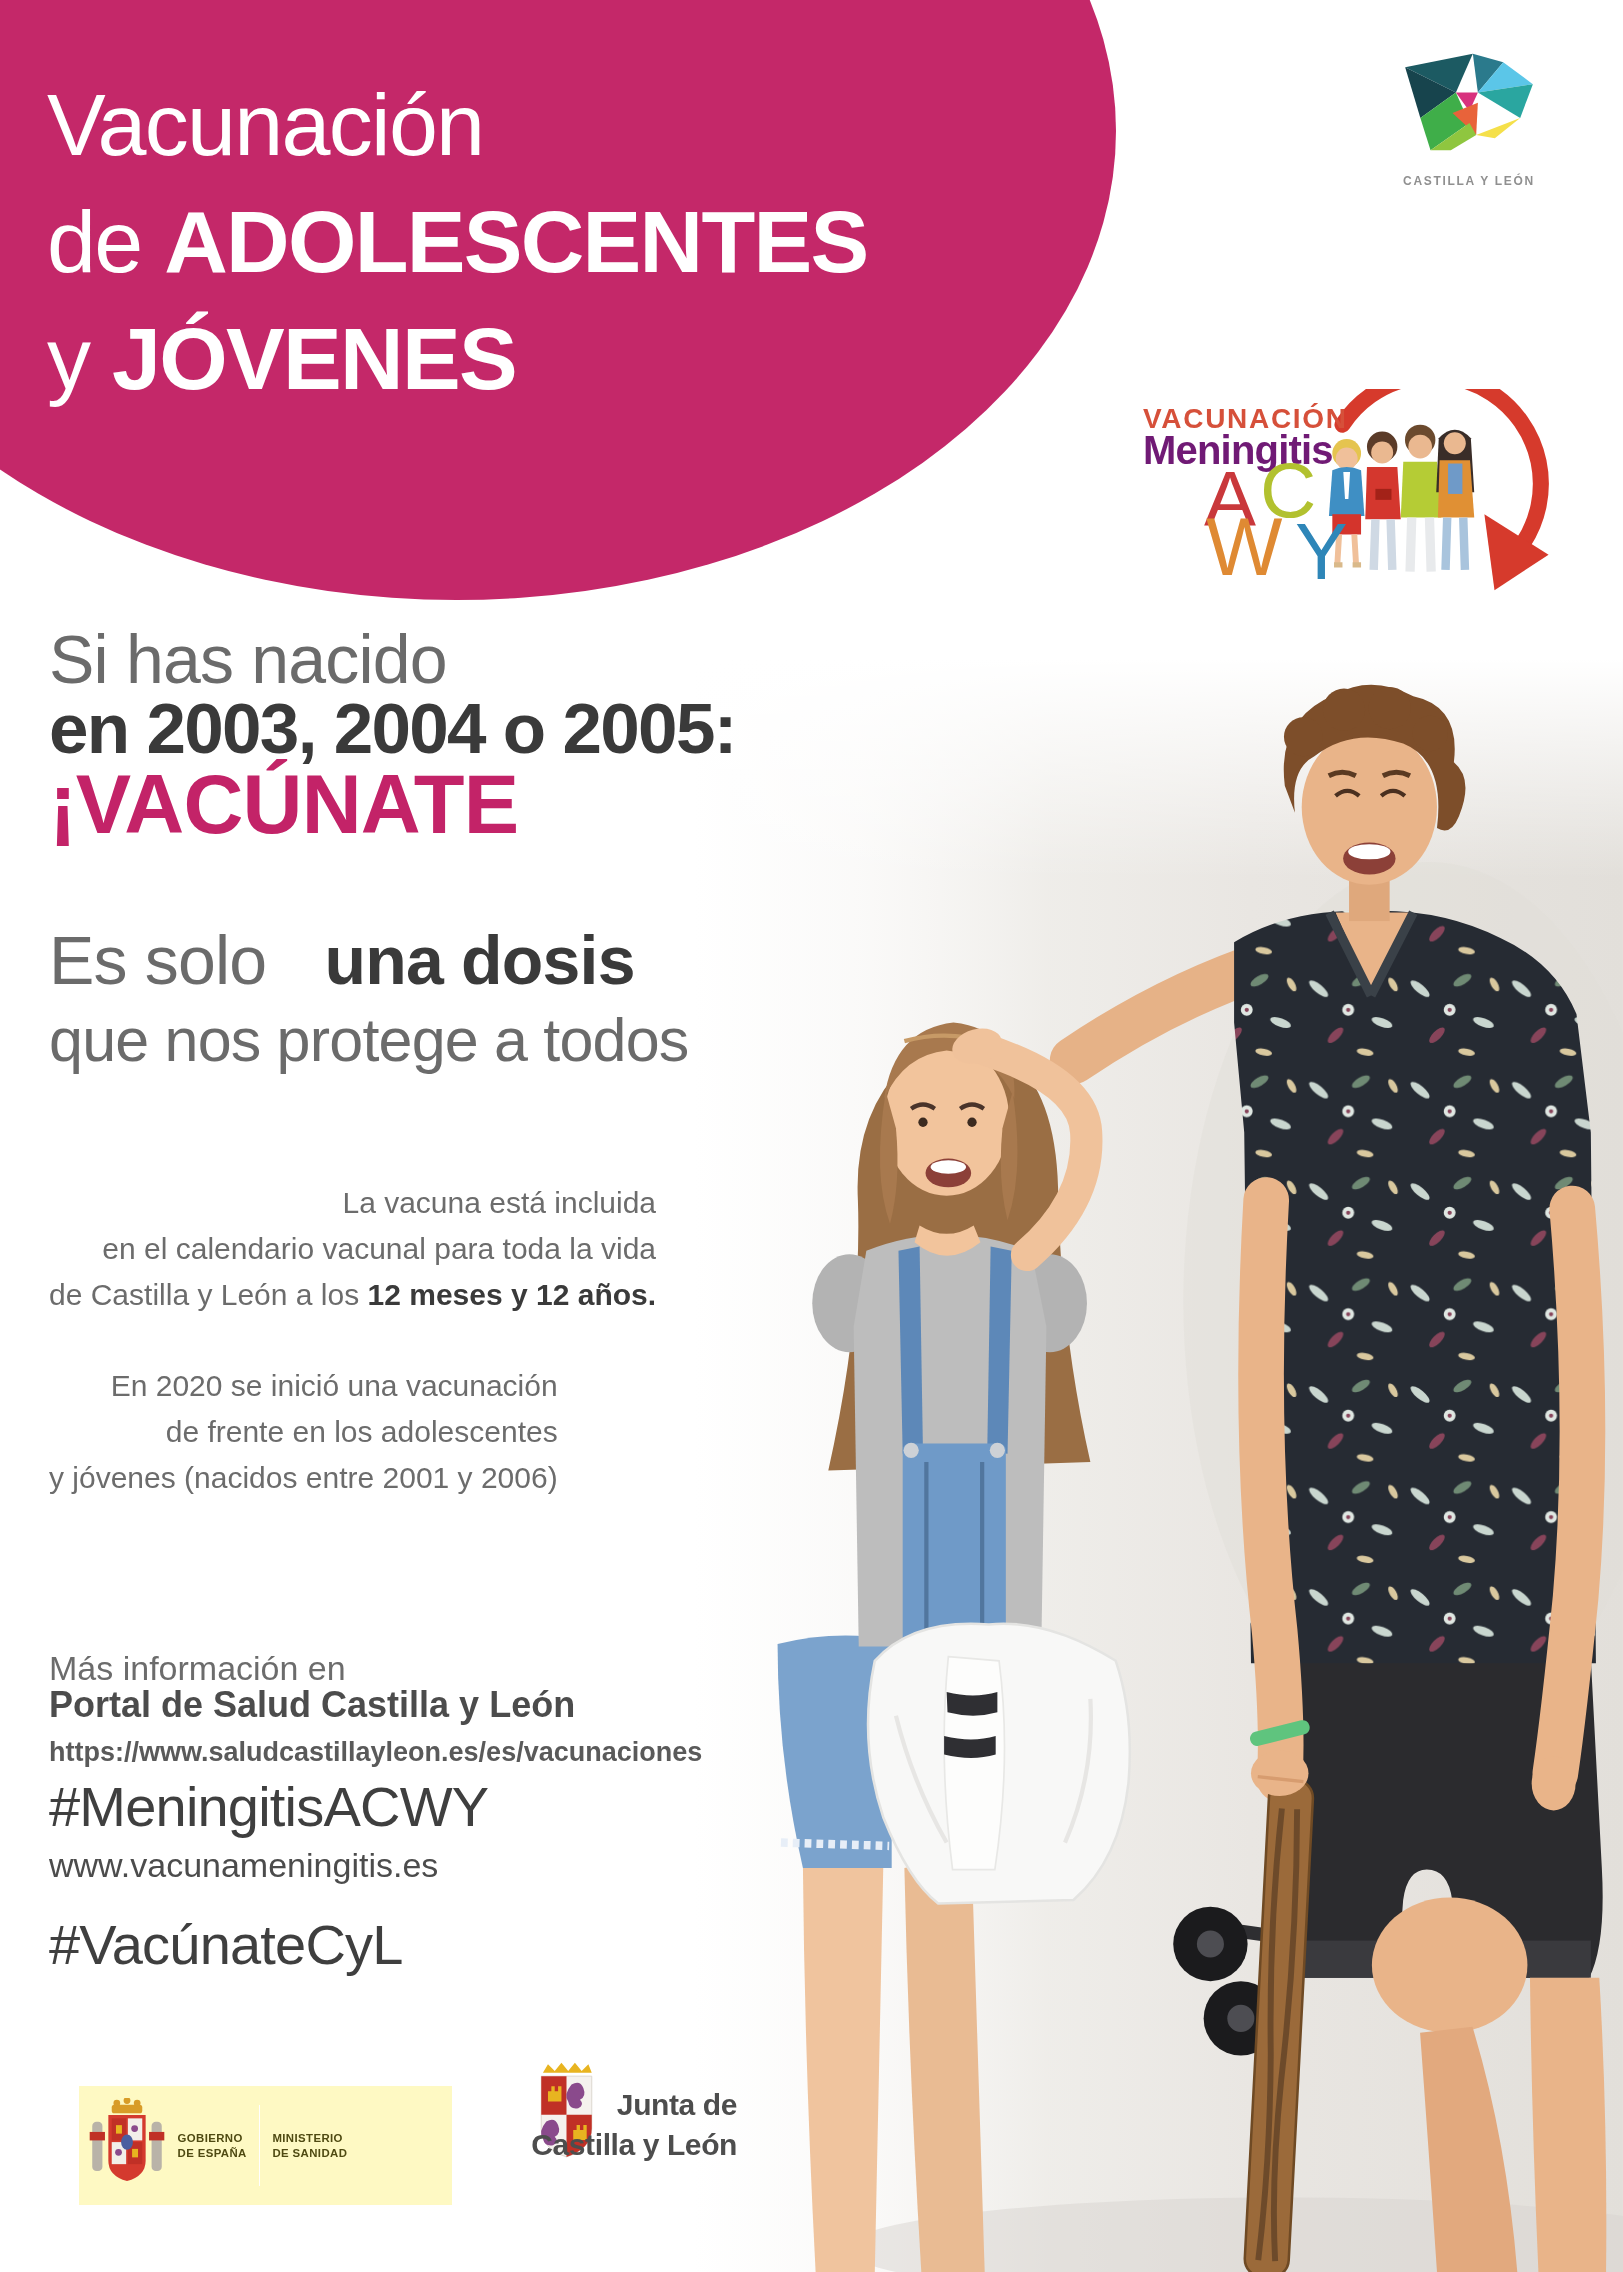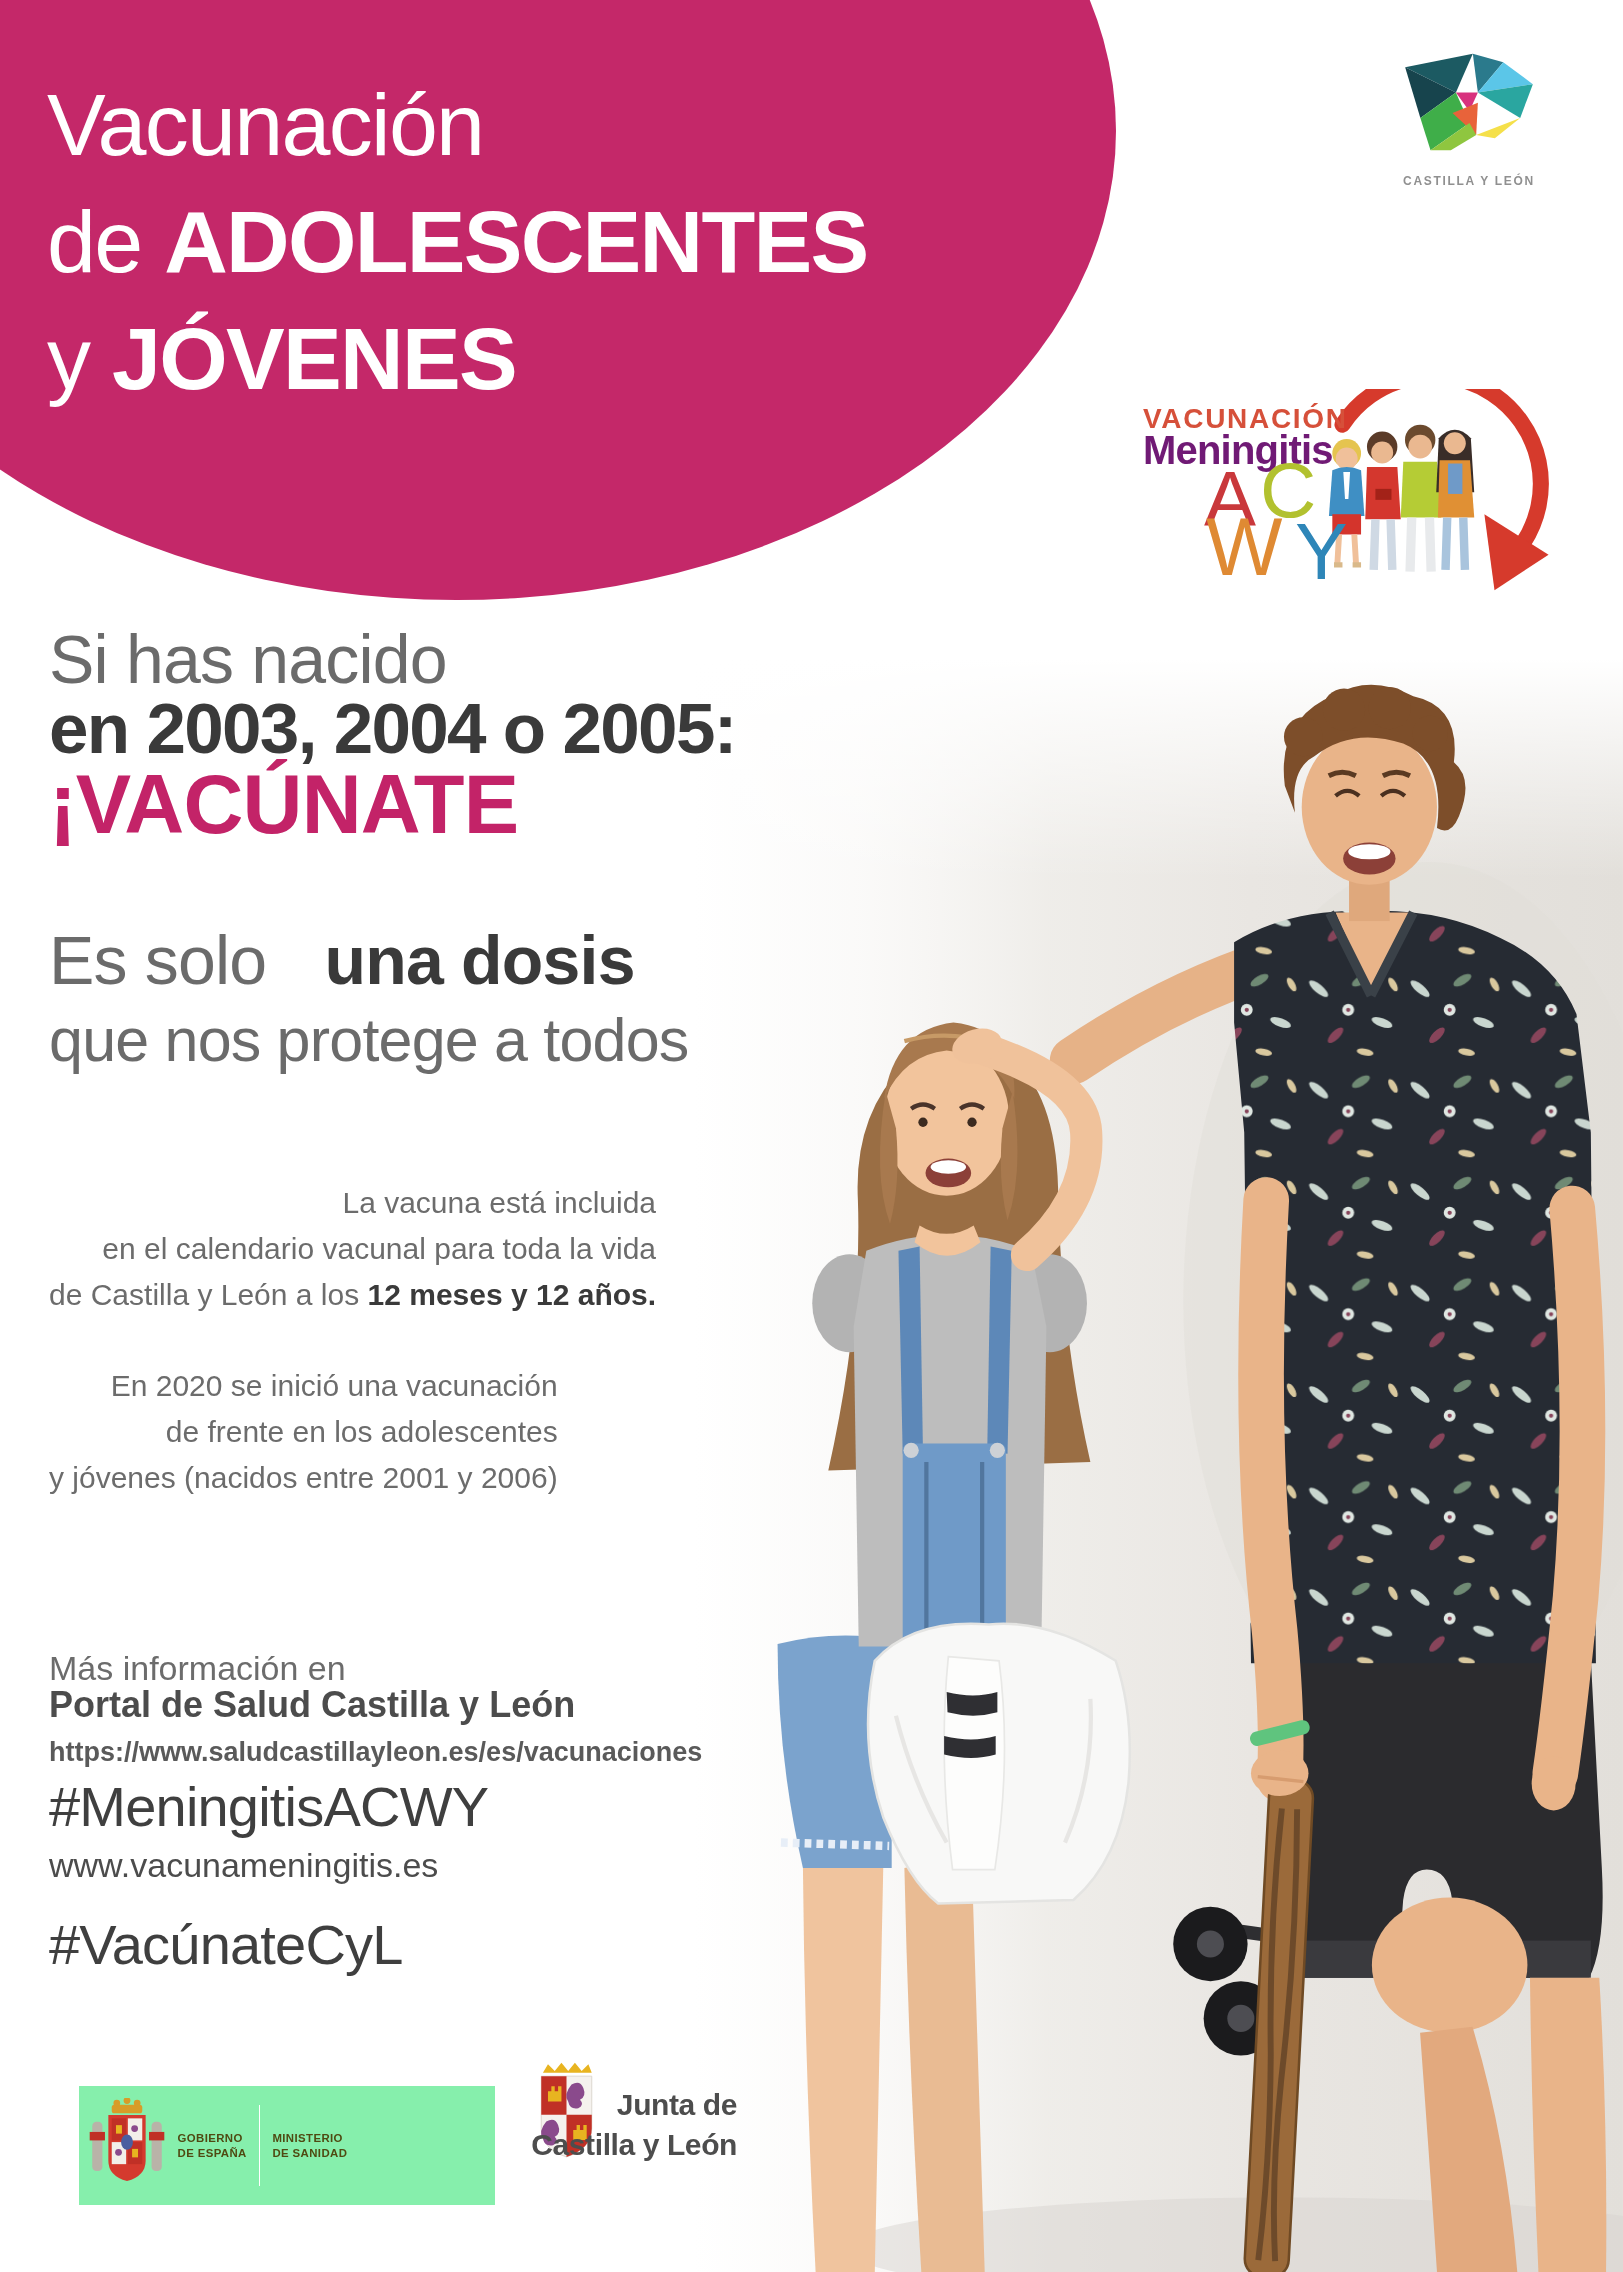--- a/index.html
+++ b/index.html
@@ -40,21 +40,21 @@
   .para2{top:1363px;}
   
   .info-intro{left:49px;top:1649px;font-size:34px;font-weight:300;color:#6c6c6c;}
   .info-portal{left:49px;top:1684px;font-size:36px;font-weight:700;color:#4c4c4c;}
   .info-url{left:49px;top:1737px;font-size:27px;font-weight:700;color:#5a5a5a;}
   .tag{left:49px;font-size:56px;font-weight:400;color:#3f3f3f;letter-spacing:-0.8px;}
   .tag1{top:1774px;}
   .site{left:49px;top:1846px;font-size:34px;font-weight:400;color:#4c4c4c;}
   .tag2{top:1912px;}
   
-  .gov-box{left:79px;top:2086px;width:416px;height:119px;background:#86efac;display:flex;
+  .gov-box{left:79px;top:2086px;width:373px;height:119px;background:#fef9c3;display:flex;
            align-items:center;gap:12px;padding:0 8.5px;box-sizing:border-box;}
   .gov-col{font-size:11.4px;font-weight:700;color:#4f4a12;line-height:14.4px;letter-spacing:0.4px;}
   .gov-divider{width:1.7px;height:81px;background:#ffffff;}
   .junta-text{left:473px;top:2085px;width:264px;text-align:right;font-size:30px;font-weight:700;
               color:#4d4d4d;line-height:40px;letter-spacing:-0.4px;}
 </style>
 </head>
 <body>
 
 <div class="poster">

